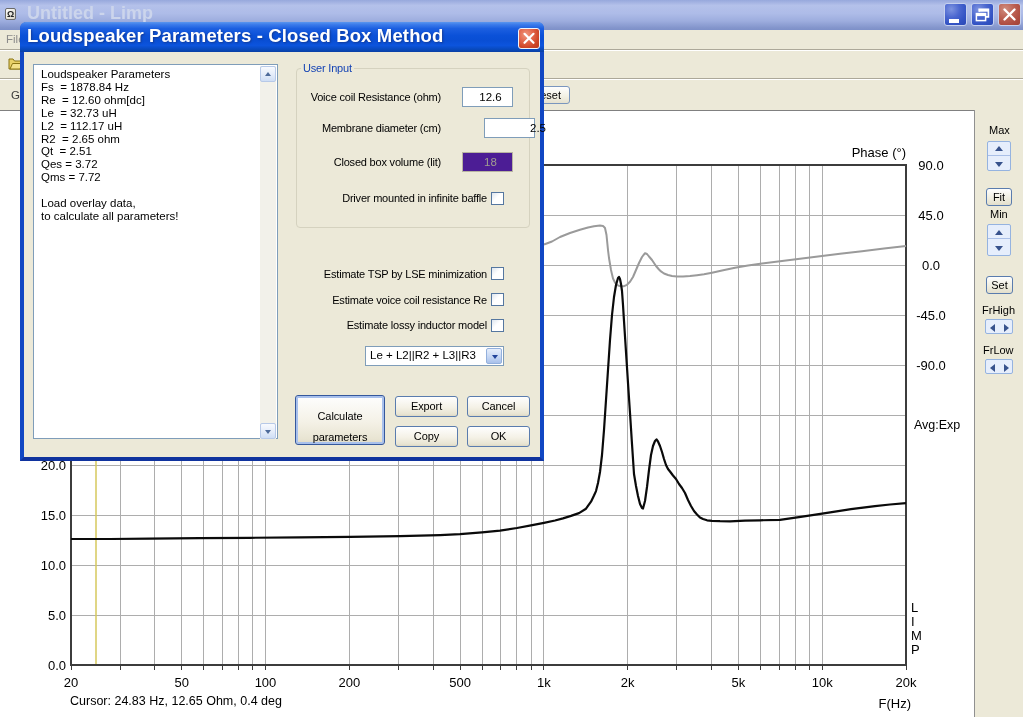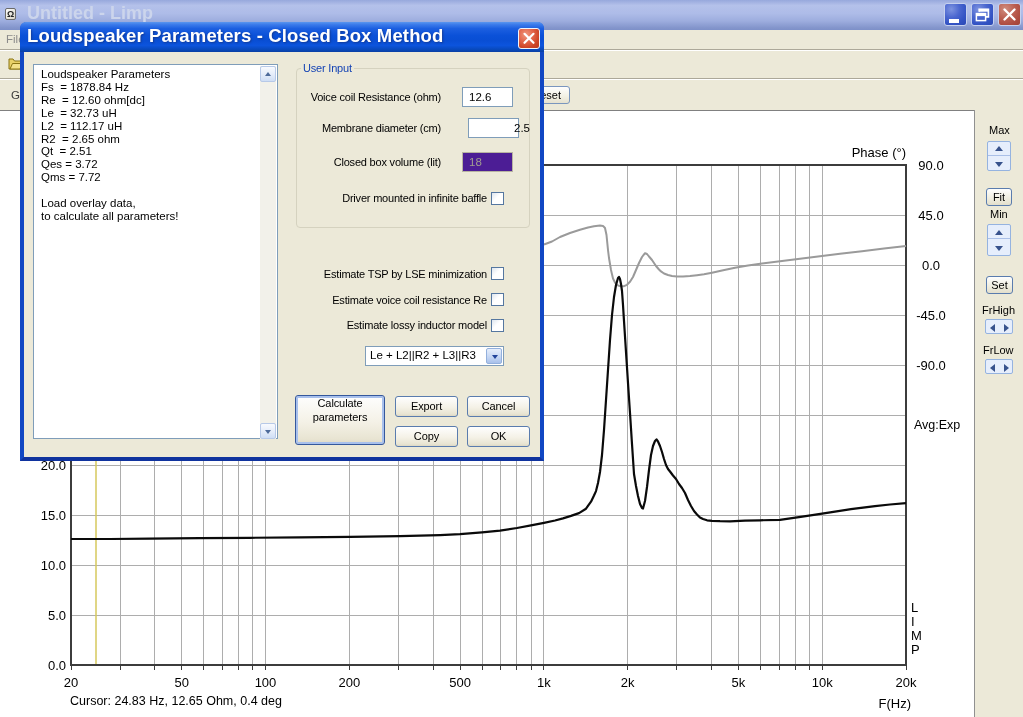--- a/index.html
+++ b/index.html
@@ -53,31 +53,31 @@
 #dlgclose svg { position:absolute; left:0; top:0; }
 
 #listbox { left:9px; top:42px; width:245px; height:375px; background:#fff; border:1px solid #7f9db9; }
 #listtext { position:absolute; left:7px; top:3px; font-size:11.5px; line-height:12.9px; color:#000; white-space:pre; }
 #vscroll { position:absolute; right:1px; top:1px; width:16px; height:373px; background:#f2f1ea; }
 .sbtn { position:absolute; left:0; width:16px; height:16px; background:linear-gradient(180deg,#f8fafe,#e4ecf9 55%,#cfdef5); border:1px solid #b7c9e8; border-radius:2px; }
 
 fieldset { position:absolute; border:1px solid #d5d2bf; border-radius:4px; }
 legend { font-size:11px; letter-spacing:-0.2px; color:#1443b4; margin-left:4px; padding:0 2px; }
 .flabel { position:absolute; font-size:11px; letter-spacing:-0.2px; color:#000; text-align:right; }
-.edit { position:absolute; width:51px; height:20px; background:#fff; border:1px solid #7f9db9; font-size:11.5px; padding:3px 0 0 6px; color:#000; }
+.edit { position:absolute; width:51px; height:20px; background:#fff; border:1px solid #7f9db9; font-size:11.5px; padding:3px 0 0 6px; color:#000;text-align:center; }
 .edit.dis { background:#4c1d95; border-color:#b8b4a2; color:#a09d90; }
 .cb { position:absolute; width:13px; height:13px; background:linear-gradient(135deg,#dde5ee 0%,#fff 45%); border:1px solid #5577a0; }
 
 #combo { left:341px; top:324px; width:139px; height:20px; background:#fff; border:1px solid #7f9db9; }
 #combo span { position:absolute; left:4px; top:2px; font-size:11.5px; }
 #comboarr { position:absolute; right:1px; top:1px; width:16px; height:16px; border-radius:2px;
   background:linear-gradient(180deg,#e6eefb,#c3d5f3 60%,#a8c0ea); border:1px solid #93b0dc; }
 
 .dbtn { position:absolute; background:linear-gradient(180deg,#fefefe,#f4f1e6 55%,#e8e4d2 90%,#ddd8c4); border:1px solid #5a7cae; border-radius:3px; font-size:11px; letter-spacing:-0.1px; color:#000; text-align:center; }
-#calcbtn { left:271px; top:373px; width:90px; height:50px; border:1px solid #35589c; box-shadow:inset 0 0 0 2px #a8c0ec; line-height:14px; }
+#calcbtn { left:271px; top:373px; width:90px; height:50px; border:1px solid #35589c; box-shadow:inset 0 0 0 2px #a8c0ec; padding-top:10px; line-height:21px; }
 </style></head>
 <body>
 
 <div class="abs" id="titlebar"></div>
 <div class="abs" id="appicon">Ω</div>
 <div class="abs" id="apptitle">Untitled - Limp</div>
 <div class="abs capbtn" id="btnmin" style="left:944px;">
     <div class="abs" id="minglyph"></div>
   </div>
 <div class="abs capbtn" id="btnrestore" style="left:971px;">
@@ -288,21 +288,21 @@
         </div>
     </div>
   </div>
 
   <fieldset style="left:272px; top:40px; width:234px; height:166px;">
     <legend>User Input</legend>
   </fieldset>
   <div class="flabel" style="left:276px; top:69px; width:141px;">Voice coil Resistance (ohm)</div>
   <div class="edit" style="left:438px; top:65px;">12.6</div>
   <div class="flabel" style="left:276px; top:100px; width:141px;">Membrane diameter (cm)</div>
-  <div class="edit" style="left:444px; top:96px;padding-left:45px;">2.5</div>
+  <div class="edit" style="left:460px; top:96px;padding-left:45px;">2.5</div>
   <div class="flabel" style="left:276px; top:134px; width:141px;">Closed box volume (lit)</div>
   <div class="edit dis" style="left:438px; top:130px;">18</div>
   <div class="flabel" style="left:276px; top:170px; width:187px;">Driver mounted in infinite baffle</div>
   <div class="cb" style="left:467px; top:170px;"></div>
 
   <div class="flabel" style="left:276px; top:246px; width:187px;">Estimate TSP by LSE minimization</div>
   <div class="cb" style="left:467px; top:245px;"></div>
   <div class="flabel" style="left:276px; top:272px; width:187px;">Estimate voice coil resistance Re</div>
   <div class="cb" style="left:467px; top:271px;"></div>
   <div class="flabel" style="left:276px; top:297px; width:187px;">Estimate lossy inductor model</div>

